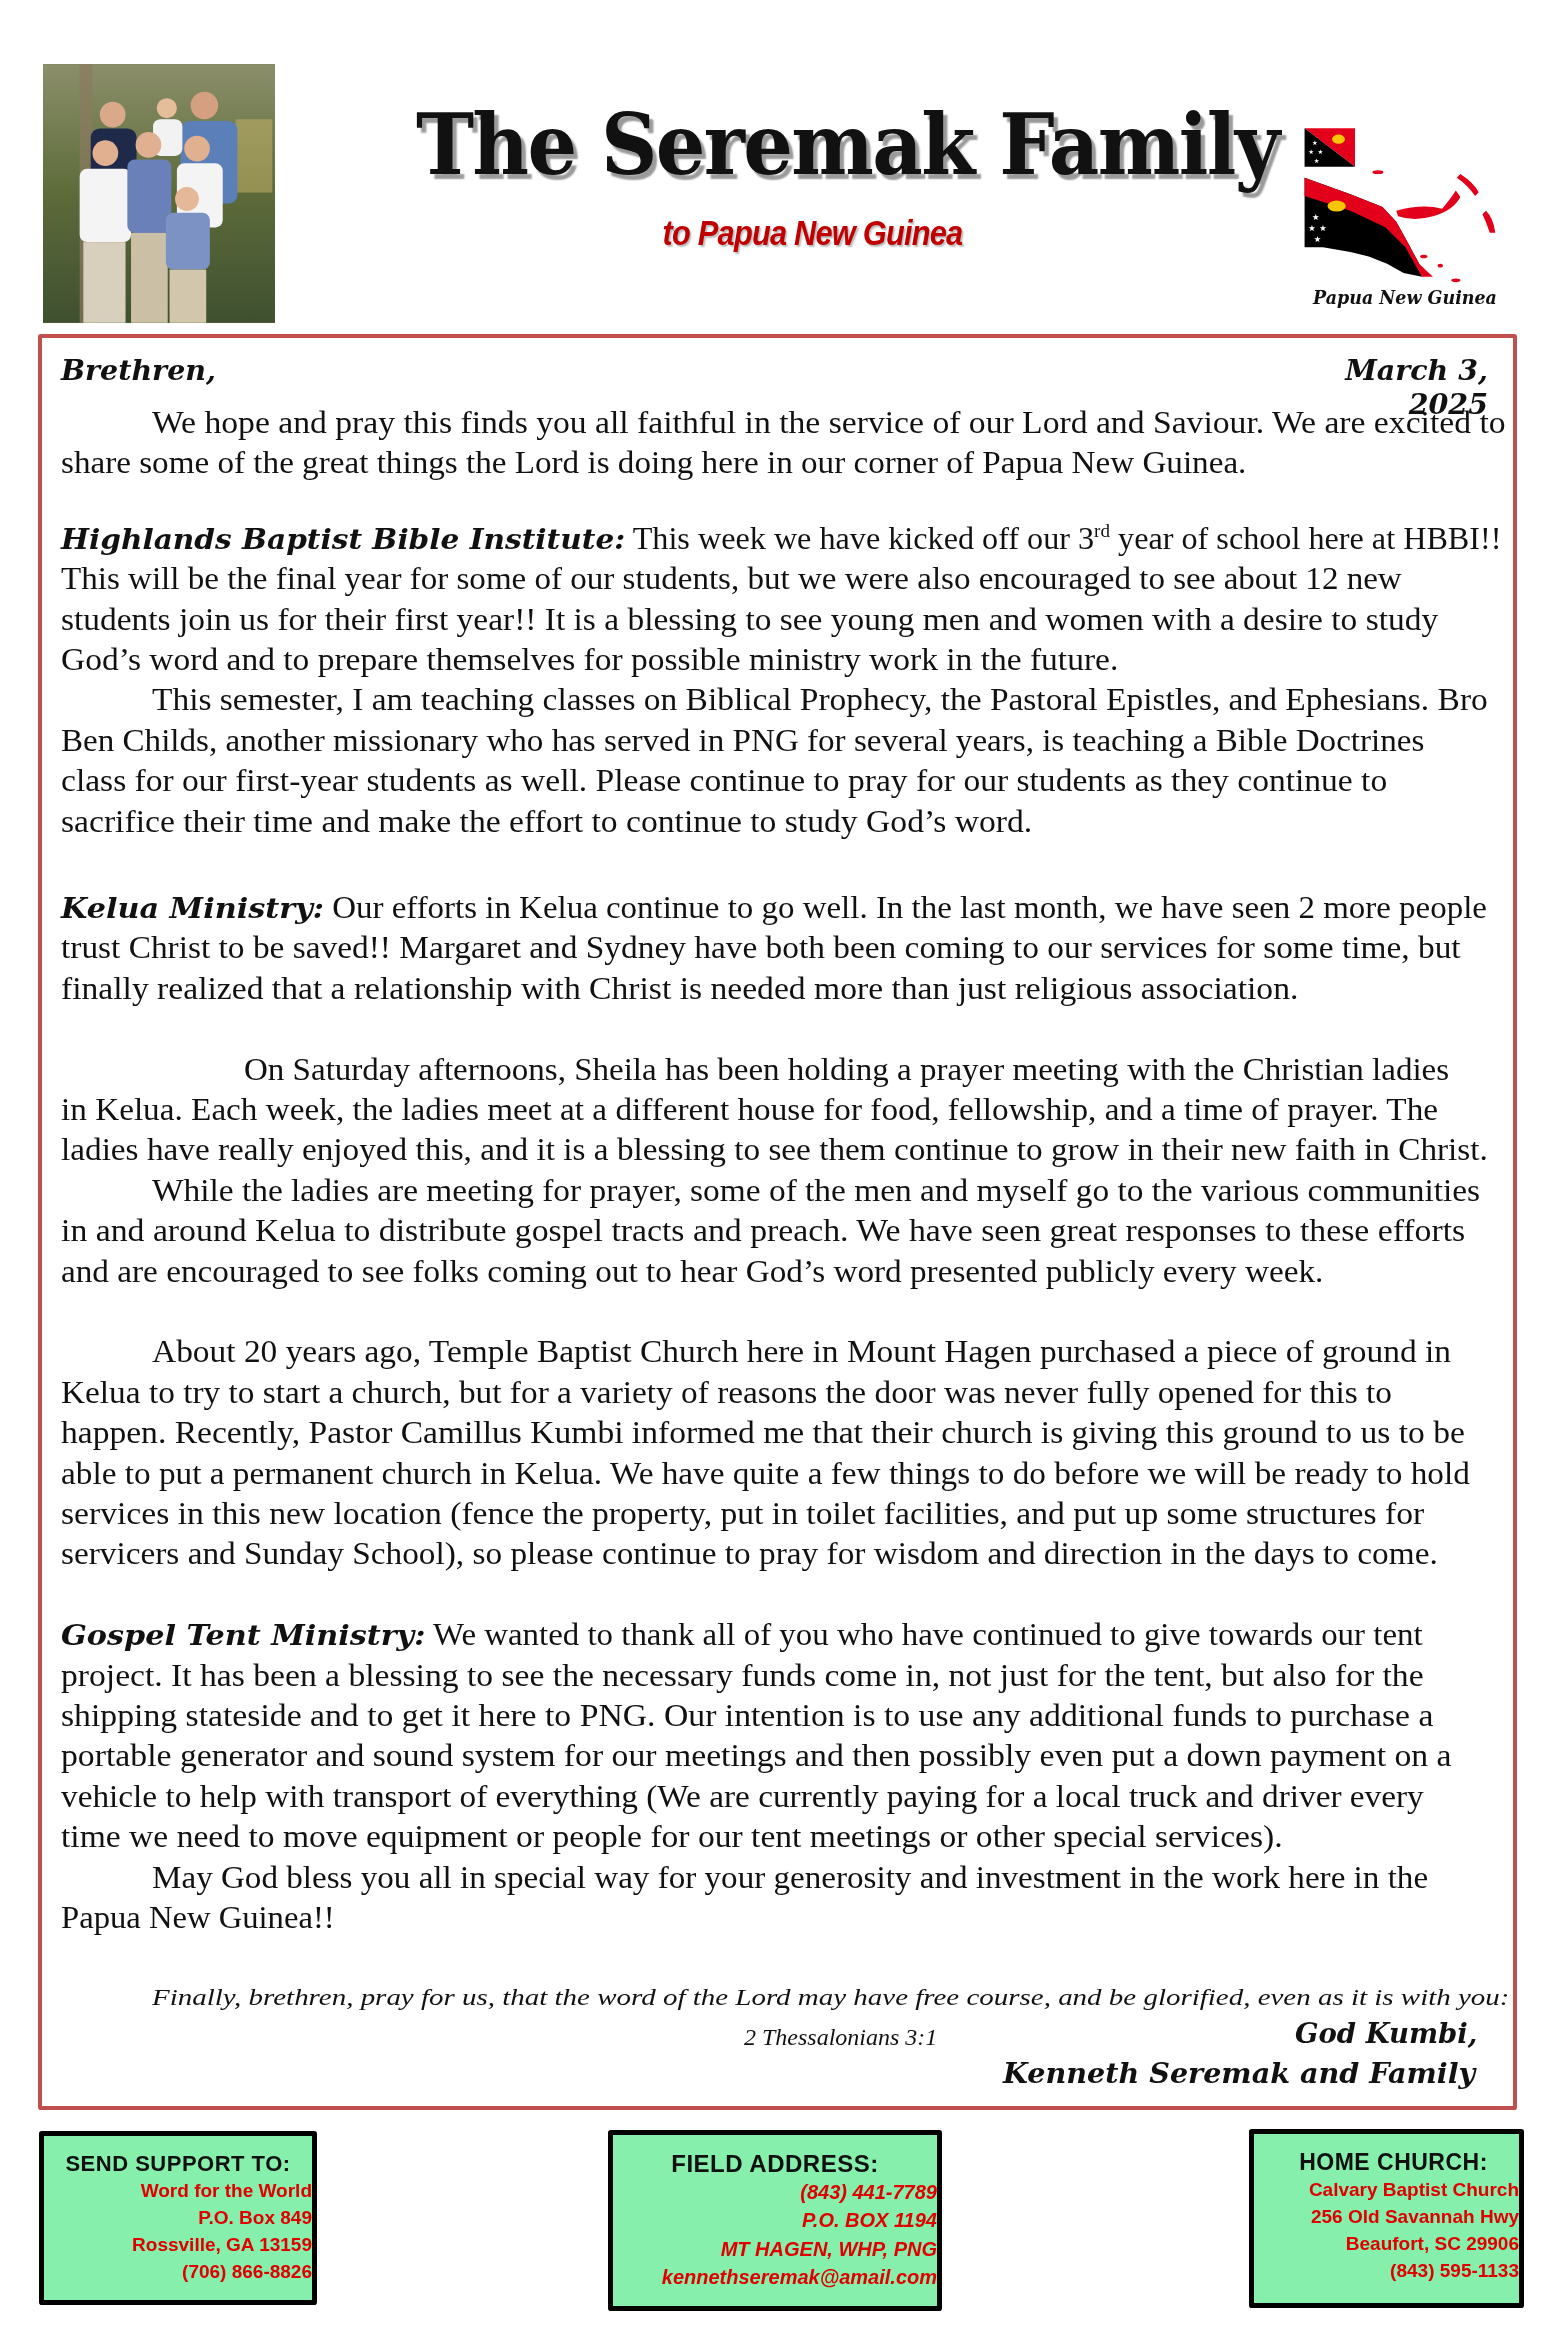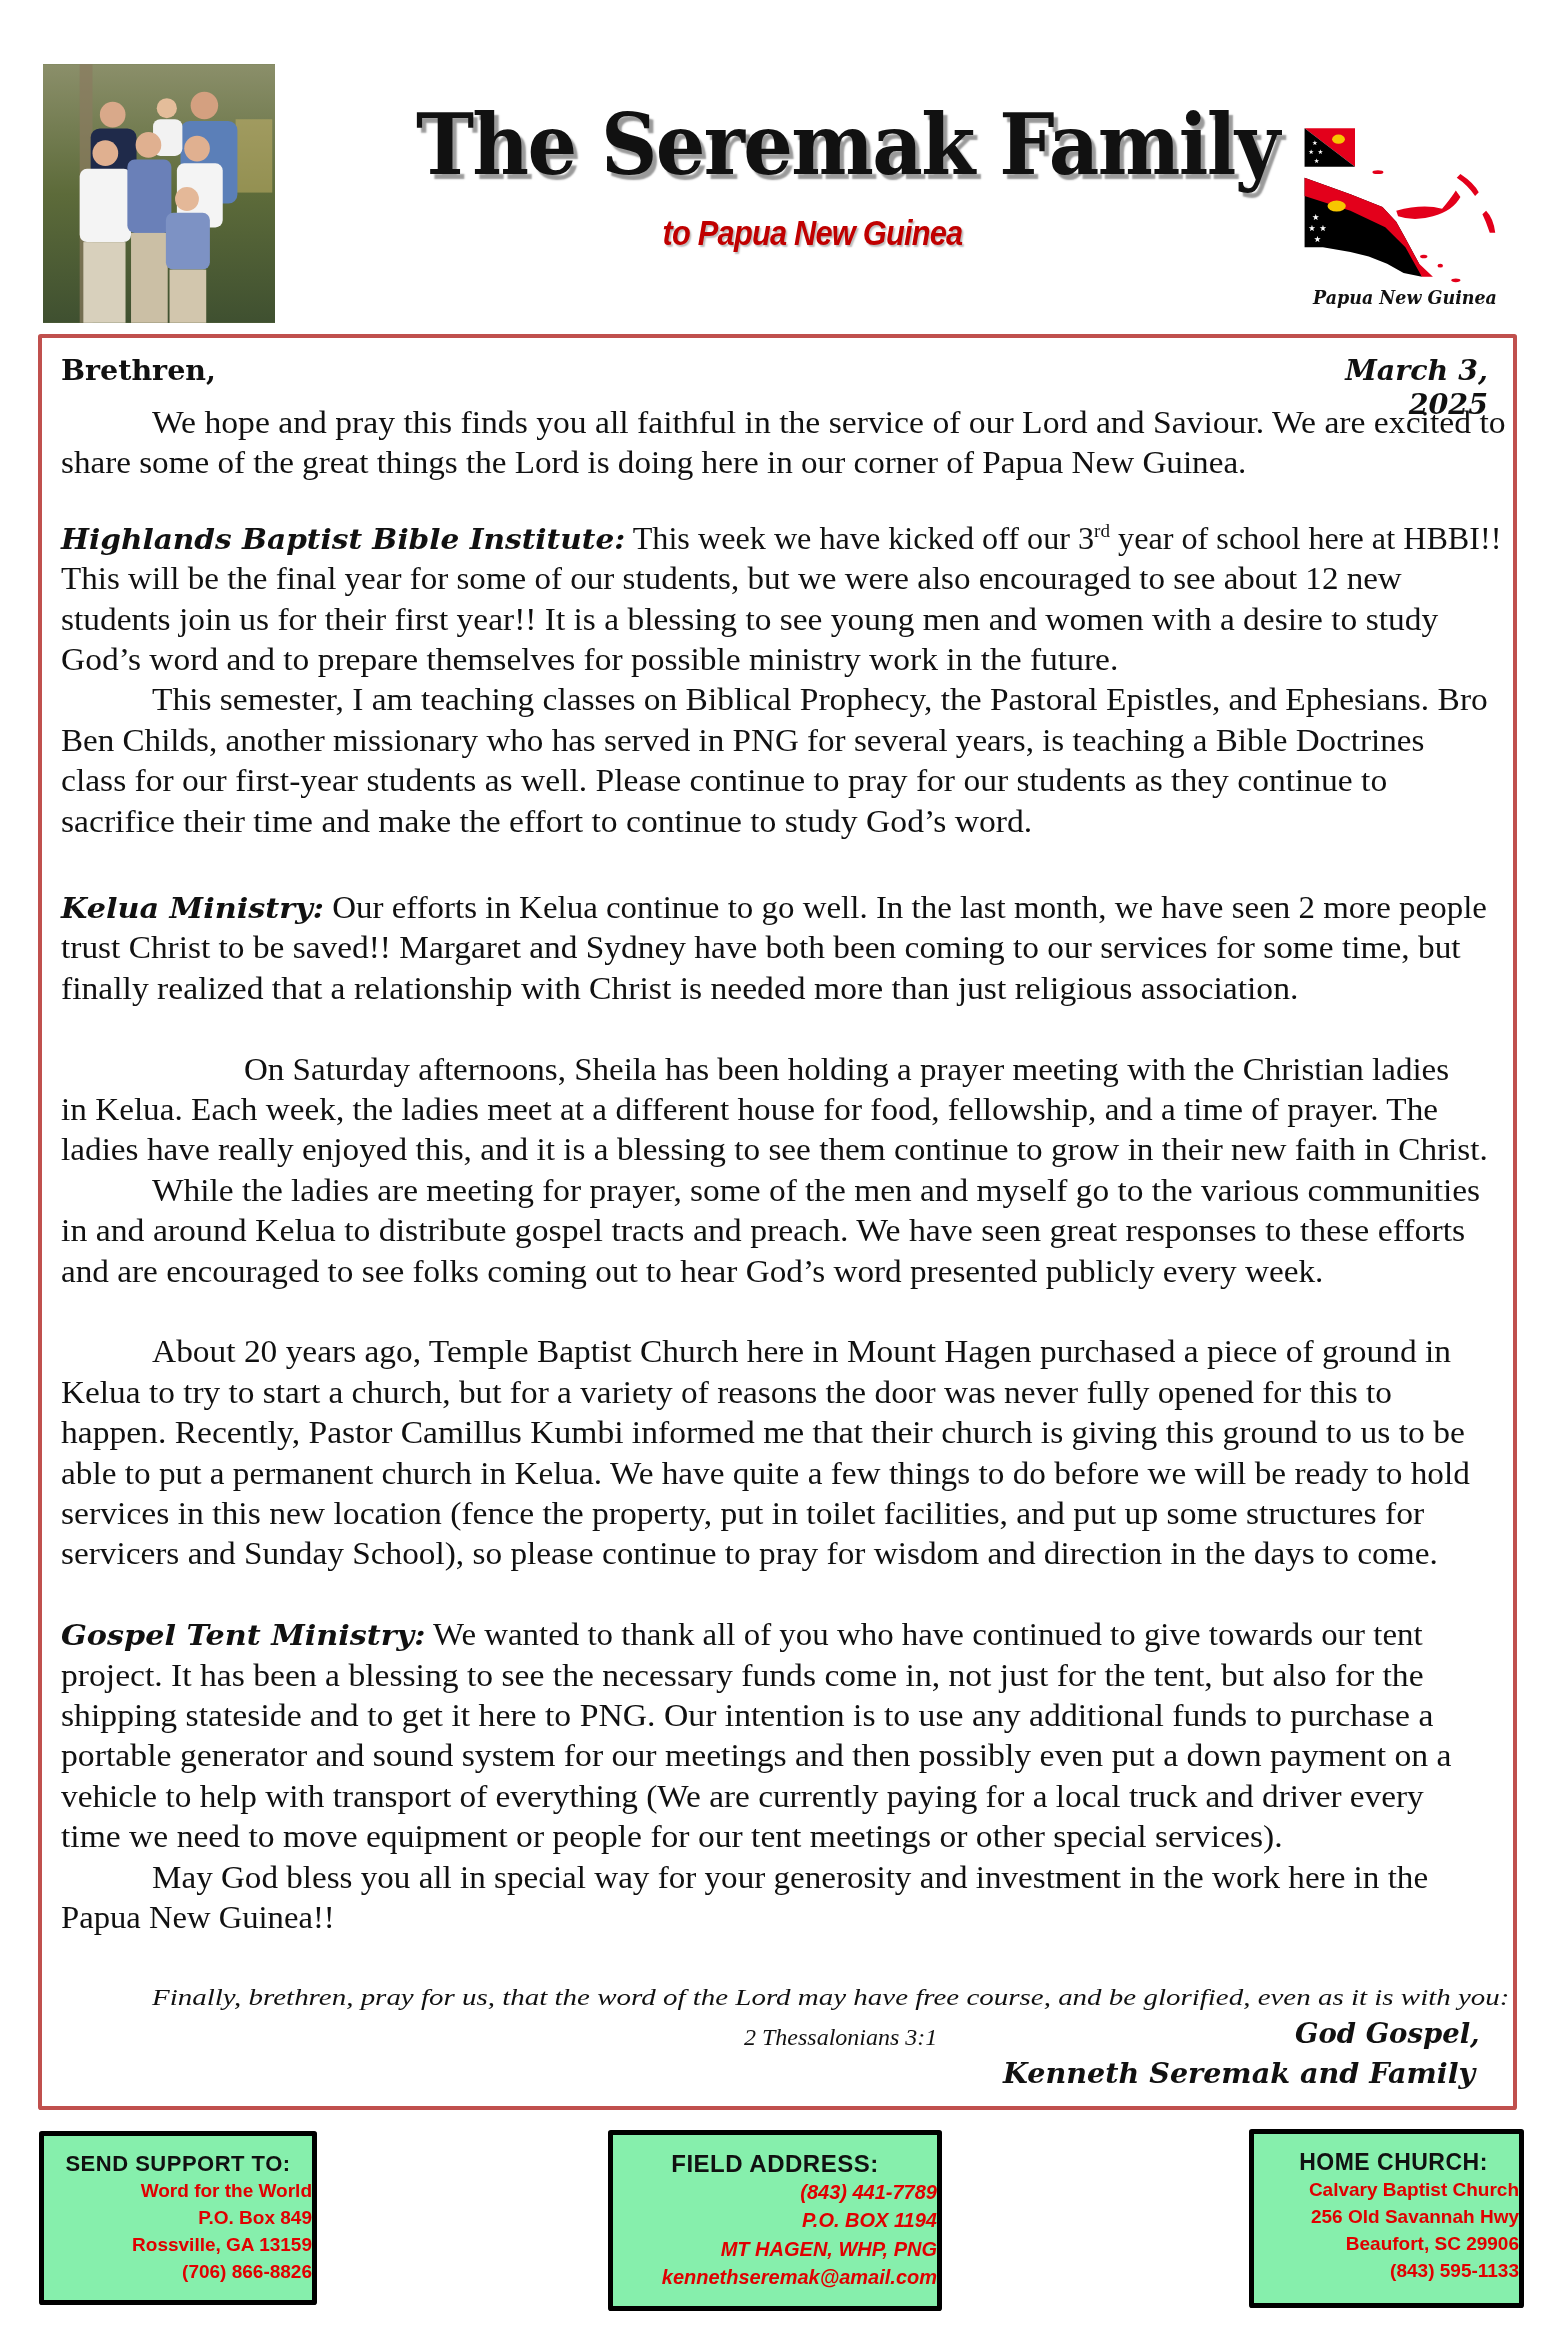--- a/index.html
+++ b/index.html
@@ -11,21 +11,21 @@
   #subtitle { left:514px; top:213px; width:597px; text-align:center; font-family:"Liberation Sans", sans-serif; font-style:italic; font-weight:bold; font-size:35px; color:#c00000; text-shadow:1.8px 1.8px 1.8px #bbbbbb; letter-spacing:-0.9px; transform:scaleX(0.88); }
   #png-graphic { left:1295px; top:119px; width:230px; height:193px; }
   #png-caption { left:1290px; top:287px; width:230px; text-align:center; font-family:"DejaVu Serif", serif; font-style:italic; font-weight:bold; font-size:18.4px; color:#111; transform:scaleX(0.95); }
   
   #letter-box { left:38px; top:334px; width:1479px; height:1776px; border:4.6px solid #c0504d; border-radius:2.8px; box-sizing:border-box; }
   .line { position:absolute; left:61px; font-size:31px; line-height:37px; white-space:nowrap; transform-origin:left center; }
   .line.indent { left:152px; }
   .line.indent2 { left:244px; }
   .heading { font-family:"DejaVu Serif", serif; font-style:italic; font-weight:bold; font-size:28.5px; }
   sup { font-size:18.4px; vertical-align:12px; line-height:0; }
-  #greeting { left:61px; top:353px; font-family:"DejaVu Serif", serif; font-weight:bold; font-size:28.5px;text-align:right; }
+  #greeting { left:61px; top:353px; font-family:"DejaVu Serif", serif; font-style:italic; font-weight:bold; font-size:28.5px;text-align:right; }
   #date { left:1258px; top:353px; width:230px; font-family:"DejaVu Serif", serif; font-style:italic; font-weight:bold; font-size:28.5px; }
   #verse { left:152px; top:1984px; font-style:italic; font-size:24px; white-space:nowrap; transform-origin:left center; }
   #verse-ref { left:744px; top:2024px; font-style:italic; font-size:24px; white-space:nowrap;text-align:right; }
   #closing { left:1295px; top:2017px; font-family:"DejaVu Serif", serif; font-style:italic; font-weight:bold; font-size:27.5px; white-space:nowrap; }
   #signature { left:1003px; top:2057px; font-family:"DejaVu Serif", serif; font-style:italic; font-weight:bold; font-size:27.5px; white-space:nowrap; transform-origin:left center; }
   
   .fbox { position:absolute; border:5.5px solid #000; border-radius:2.8px; box-sizing:border-box; background:#86efac; text-align:center; font-family:"Liberation Sans", sans-serif; font-weight:bold; }
   .fbox .fhead { color:#111; font-size:22px; margin-top:14.7px; letter-spacing:0.5px; }
   .fbox .fline { color:#e00000; font-size:19px; line-height:27px;text-align:right; }
   #box-support { left:39px; top:2131px; width:278px; height:174px; }
@@ -147,21 +147,21 @@
 <div class="line" style="top: 1657px; transform: scaleX(1.0841);">project. It has been a blessing to see the necessary funds come in, not just for the tent, but also for the</div>
 <div class="line" style="top: 1697px; transform: scaleX(1.0874);">shipping stateside and to get it here to PNG. Our intention is to use any additional funds to purchase a</div>
 <div class="line" style="top: 1737px; transform: scaleX(1.0877);">portable generator and sound system for our meetings and then possibly even put a down payment on a</div>
 <div class="line" style="top: 1778px; transform: scaleX(1.074);">vehicle to help with transport of everything (We are currently paying for a local truck and driver every</div>
 <div class="line" style="top: 1818px; transform: scaleX(1.0833);">time we need to move equipment or people for our tent meetings or other special services).</div>
 <div class="line indent" style="top: 1859px; transform: scaleX(1.0679);">May God bless you all in special way for your generosity and investment in the work here in the</div>
 <div class="line" style="top: 1899px; transform: scaleX(1.0526);">Papua New Guinea!!</div>
 
 <div id="verse" class="abs" style="transform: scaleX(1.2069);">Finally, brethren, pray for us, that the word of the Lord may have free course, and be glorified, even as it is with you:</div>
 <div id="verse-ref" class="abs">2 Thessalonians 3:1</div>
-<div id="closing" class="abs">God Gospel,</div>
+<div id="closing" class="abs">God Kumbi,</div>
 <div id="signature" class="abs" style="transform: scaleX(1.0404);">Kenneth Seremak and Family</div>
 
 <div id="box-support" class="fbox">
   <div class="fhead">SEND SUPPORT TO:</div>
   <div class="fline">Word for the World</div>
   <div class="fline">P.O. Box 849</div>
   <div class="fline">Rossville, GA 13159</div>
   <div class="fline">(706) 866-8826</div>
 </div>
 

